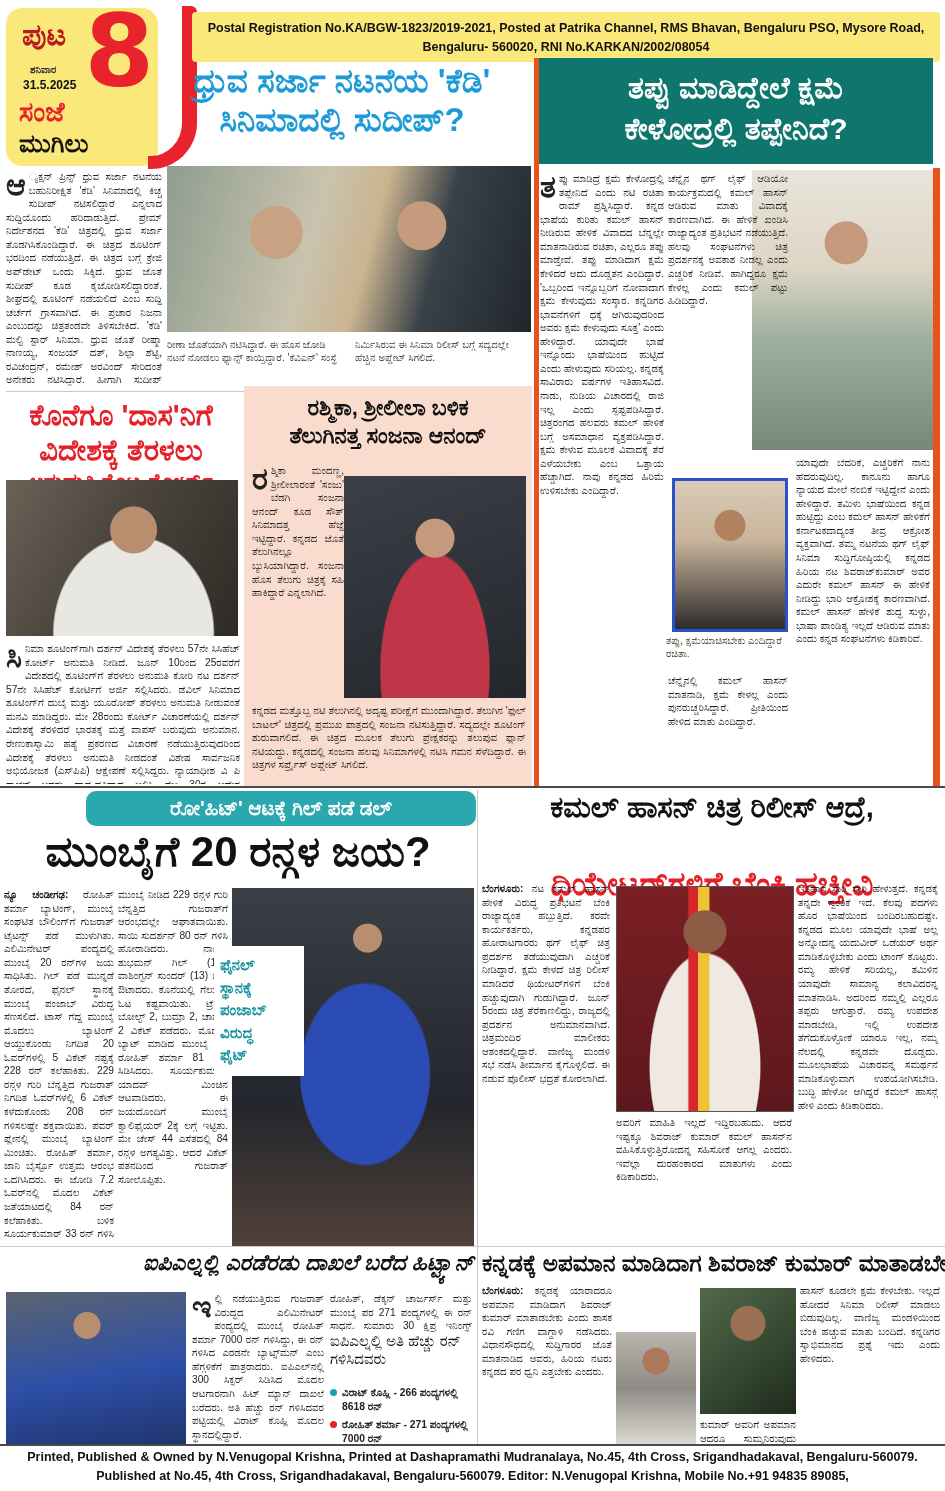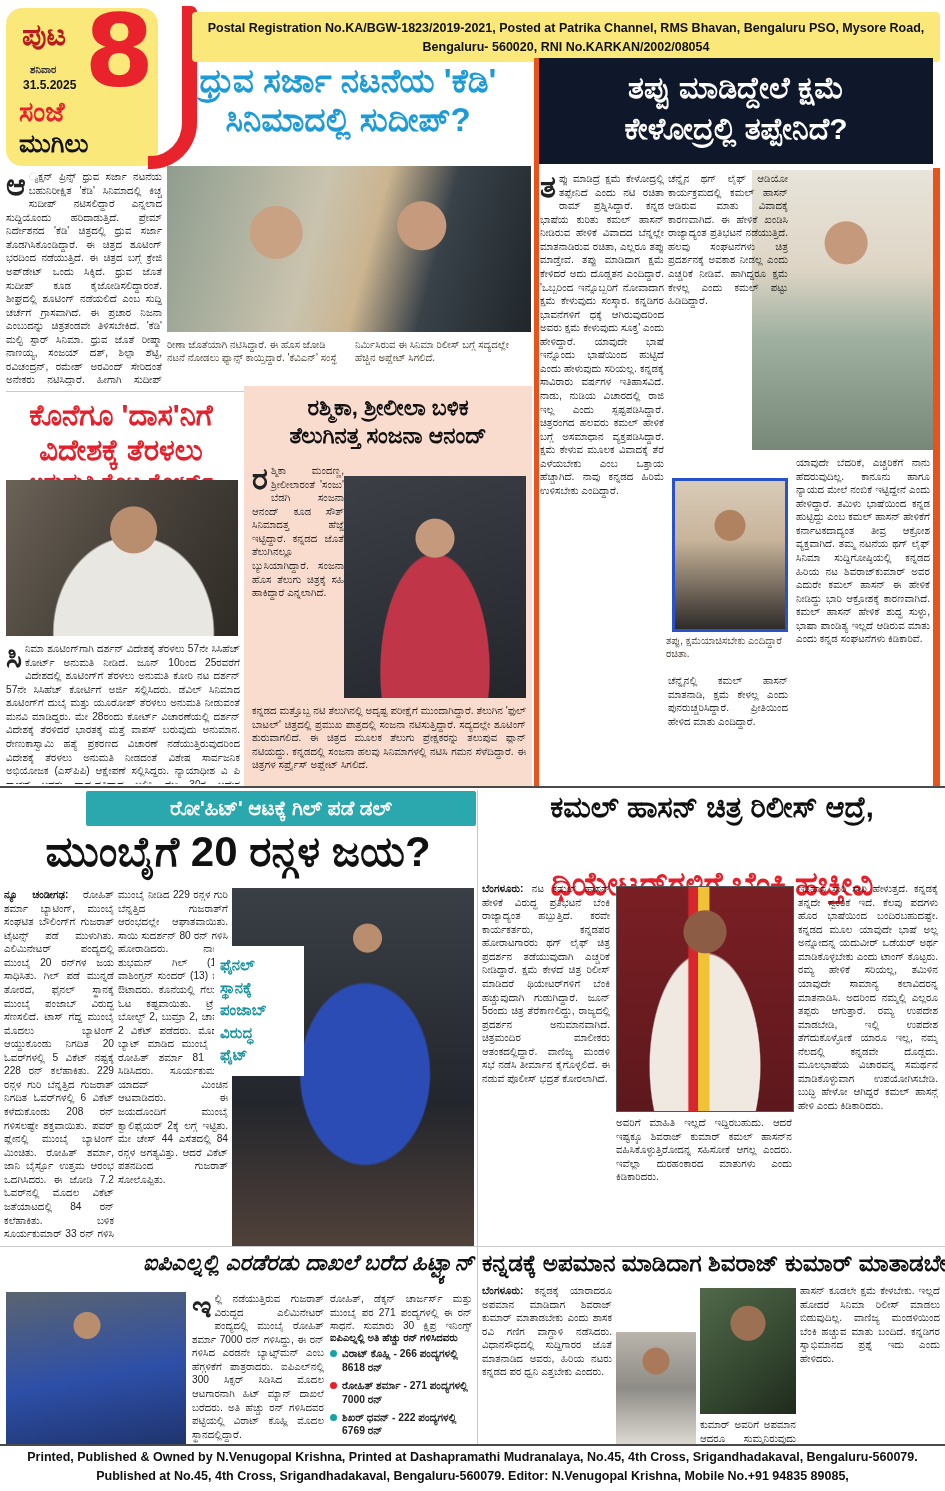--- a/index.html
+++ b/index.html
@@ -12,25 +12,25 @@
   .mast-day{font-size:10px;font-weight:bold;color:#333;}
   .mast-date{font-size:12px;font-weight:bold;color:#111;}
   .mast-8{color:#e8232b;font-weight:bold;font-size:100px;line-height:1;font-family:"DejaVu Sans",sans-serif;}
   .mast-red{color:#e8232b;font-weight:bold;font-size:27px;line-height:1.05;}
   .mast-blk{color:#111;font-weight:bold;font-size:25px;line-height:1.05;text-align:center;}
   .red-j{border-right:15px solid #e8232b;border-bottom:13px solid #e8232b;border-bottom-right-radius:46px;border-top-right-radius:6px;}
   .postal{background:#fbe87b;border-radius:4px;text-align:center;font-weight:bold;font-size:12.5px;line-height:1.55;color:#111;padding-top:7px;box-sizing:border-box;}
   
   .hl{font-weight:bold;text-align:center;white-space:nowrap;}
   .hl-blue{color:#1e9bd7;font-size:33px;line-height:1.18;}
-  .hl-box-orange{background:#0f172a;color:#fff;text-align:center;}
+  .hl-box-orange{background:#0f766e;color:#fff;text-align:center;}
   .hl-orange-line{font-size:30px;font-weight:bold;line-height:1.35;white-space:nowrap;}
   .hl-red{color:#e5202a;}
   .hl-black{color:#111;}
-  .kicker{background:#2ba7ae;color:#fff;font-weight:bold;font-size:20px;text-align:center;border-radius:2px;}
+  .kicker{background:#2ba7ae;color:#fff;font-weight:bold;font-size:20px;text-align:center;border-radius:10px;}
   
   .k{font-size:10.2px;line-height:1.33;text-align:justify;color:#222;overflow:hidden;}
   .k b{color:#111;}
   .dc{float:left;font-size:30px;line-height:26px;font-weight:bold;padding:2px 3px 0 0;color:#222;}
   .cap{font-size:10px;line-height:1.3;color:#3a2e20;font-weight:500;overflow:hidden;}
   .pinkbox{background:#fadccf;}
   .rule-h{background:#4a4a4a;}
   .rule-l{background:#c9c9c9;}
   .vbar-orange{background:#e8531c;}
   
@@ -40,21 +40,21 @@
   .ph-darshan{background:radial-gradient(circle at 55% 32%,#b98e6f 23px,transparent 24px),radial-gradient(ellipse at 55% 98%,#e9e7e2 44%,transparent 45%),linear-gradient(120deg,#6b6257 0%,#4a443c 45%,#2e2a25 100%);}
   .ph-sanjana{background:radial-gradient(circle at 50% 28%,#c59a7c 19px,transparent 20px),radial-gradient(ellipse at 50% 88%,#c03648 42%,transparent 43%),linear-gradient(160deg,#3c3f46 0%,#23262b 100%);}
   .ph-rohit-bat{background:radial-gradient(circle at 56% 14%,#b98e6f 14px,transparent 15px),radial-gradient(ellipse at 55% 52%,#2b4bb5 34%,transparent 35%),linear-gradient(180deg,#3a3f46 0%,#23262c 60%,#51413a 100%);}
   .ph-politician{background:radial-gradient(circle at 50% 20%,#8c5d44 21px,transparent 22px),linear-gradient(90deg,transparent 40%,#d8262c 41% 46%,#f0c235 46% 52%,transparent 53%),radial-gradient(ellipse at 50% 80%,#efe9e2 44%,transparent 45%),linear-gradient(180deg,#7a1f24 0%,#5d181d 100%);border:1px solid #555;}
   .ph-rohit2{background:radial-gradient(circle at 45% 22%,#b98e6f 13px,transparent 14px),linear-gradient(170deg,#5a6470 0%,#2e4fa8 55%,#20356e 100%);}
   .ph-shivraj{background:radial-gradient(circle at 50% 28%,#9c7053 17px,transparent 18px),linear-gradient(140deg,#51694a 0%,#33462f 60%,#1f2a1d 100%);}
   .ph-kamal-inset{background:radial-gradient(circle at 50% 30%,#b08260 15px,transparent 16px),linear-gradient(180deg,#d9cbb8 0%,#c8b49a 40%,#2e2b29 100%);border:3px solid #2a52c8;}
   .ph-youngman{background:radial-gradient(circle at 50% 26%,#a9795a 13px,transparent 14px),linear-gradient(180deg,#b9b4ac 0%,#8e8c86 50%,#dcd9d2 100%);}
   .overlay-box{background:#fff;color:#17929e;font-weight:bold;font-size:15px;line-height:1.5;padding:8px 6px;box-sizing:border-box;}
   
-  .stats-title{font-size:10px;font-weight:bold;color:#111;margin-bottom:3px;}
+  .stats-title{font-size:15px;font-weight:normal;color:#111;margin-bottom:18px;}
   .stat-item{font-size:10.3px;font-weight:bold;color:#222;line-height:1.35;margin-bottom:4px;padding-left:12px;position:relative;}
   .stat-item .dot{position:absolute;left:0;top:3px;width:7px;height:7px;border-radius:50%;}
   .stat-item:nth-of-type(odd) .dot{background:#17a2a8;}
   .stat-item:nth-of-type(even) .dot{background:#e5202a;}
   .footer{text-align:center;font-weight:bold;font-size:12.5px;line-height:1.55;color:#111;}
 </style>
 </head>
 <body>
 
 <div class="page">
@@ -68,21 +68,21 @@
     <div class="abs mast-8" style="right:4px;top:-6px;">8</div>
   </div>
   <div class="abs red-j" style="left:148px;top:6px;width:34px;height:150px;"></div>
 
   <div class="abs postal" style="left:192px;top:6px;width:748px;height:50px;margin-top:6px;">
     <div>Postal Registration No.KA/BGW-1823/2019-2021, Posted at Patrika Channel, RMS Bhavan, Bengaluru PSO, Mysore Road,</div>
     <div>Bengaluru- 560020, RNI No.KARKAN/2002/08054</div>
   </div>
 
   <div class="abs" style="left:0;top:0;width:0;height:0;">
-    <div class="abs hl hl-blue" style="left:162px;top:62px;width:372px;">
+    <div class="abs hl hl-blue" style="left:156px;top:62px;width:372px;">
       <div>ಧ್ರುವ ಸರ್ಜಾ ನಟನೆಯ 'ಕೆಡಿ'</div>
       <div>ಸಿನಿಮಾದಲ್ಲಿ ಸುದೀಪ್?</div>
     </div>
     <div class="abs k" style="left:6px;top:170px;width:156px;height:216px;">
       <span class="dc">ಆ</span><span>್ಯಕ್ಷನ್ ಪ್ರಿನ್ಸ್ ಧ್ರುವ ಸರ್ಜಾ ನಟನೆಯ ಬಹುನಿರೀಕ್ಷಿತ 'ಕೆಡಿ' ಸಿನಿಮಾದಲ್ಲಿ ಕಿಚ್ಚ ಸುದೀಪ್ ನಟಿಸಲಿದ್ದಾರೆ ಎನ್ನಲಾದ ಸುದ್ದಿಯೊಂದು ಹರಿದಾಡುತ್ತಿದೆ. ಪ್ರೇಮ್ ನಿರ್ದೇಶನದ 'ಕೆಡಿ' ಚಿತ್ರದಲ್ಲಿ ಧ್ರುವ ಸರ್ಜಾ ತೊಡಗಿಸಿಕೊಂಡಿದ್ದಾರೆ. ಈ ಚಿತ್ರದ ಶೂಟಿಂಗ್ ಭರದಿಂದ ನಡೆಯುತ್ತಿದೆ. ಈ ಚಿತ್ರದ ಬಗ್ಗೆ ಕ್ರೇಜಿ ಅಪ್‌ಡೇಟ್ ಒಂದು ಸಿಕ್ಕಿದೆ. ಧ್ರುವ ಜೊತೆ ಸುದೀಪ್ ಕೂಡ ಕೈಜೋಡಿಸಲಿದ್ದಾರಂತೆ. ಶೀಘ್ರದಲ್ಲಿ ಶೂಟಿಂಗ್ ನಡೆಯಲಿದೆ ಎಂಬ ಸುದ್ದಿ ಚರ್ಚೆಗೆ ಗ್ರಾಸವಾಗಿದೆ. ಈ ಪ್ರಚಾರ ನಿಜನಾ ಎಂಬುದನ್ನು ಚಿತ್ರತಂಡವೇ ತಿಳಿಸಬೇಕಿದೆ. 'ಕೆಡಿ' ಮಲ್ಟಿ ಸ್ಟಾರ್ ಸಿನಿಮಾ. ಧ್ರುವ ಜೊತೆ ರೀಷ್ಮಾ ನಾಣಯ್ಯ, ಸಂಜಯ್ ದತ್, ಶಿಲ್ಪಾ ಶೆಟ್ಟಿ, ರವಿಚಂದ್ರನ್, ರಮೇಶ್ ಅರವಿಂದ್ ಸೇರಿದಂತೆ ಅನೇಕರು ನಟಿಸಿದ್ದಾರೆ. ಹೀಗಾಗಿ ಸುದೀಪ್ ನಟಿಸಿದ್ರೂ ಅಚ್ಚರಿಪಡಬೇಕಿಲ್ಲ. ಇದಷ್ಟೇ ಅಲ್ಲ, ಈ ಹಿಂದೆ 'ದಿ ವಿಲನ್' ಚಿತ್ರದಲ್ಲಿ ಸುದೀಪ್‌ಗೆ ಪ್ರೇಮ್ ನಿರ್ದೇಶನ ಮಾಡಿದ್ದರು. ಹಾಗಾಗಿ ಚಿತ್ರತಂಡದ ಕಡೆಯಿಂದ ಈ ಬಗ್ಗೆ ಗುಡ್ ನ್ಯೂಸ್ ಸಿಗಬಹುದು ಎಂಬುದು ಅಭಿಮಾನಿಗಳ ಲೆಕ್ಕಾಚಾರ. ಮೊದಲ ಬಾರಿಗೆ ಧ್ರುವ ಮತ್ತು ಕೊಡಗಿನ ಬೆಡಗಿ</span>
     </div>
     <div class="abs photo ph-sudeep" style="left:167px;top:166px;width:364px;height:166px;"></div>
     <div class="abs cap" style="left:167px;top:338px;width:178px;height:48px;">ರೀಣಾ ಜೊತೆಯಾಗಿ ನಟಿಸಿದ್ದಾರೆ. ಈ ಹೊಸ ಜೋಡಿ ನಟನೆ ನೋಡಲು ಫ್ಯಾನ್ಸ್ ಕಾಯ್ತಿದ್ದಾರೆ. 'ಕೆವಿಎನ್' ಸಂಸ್ಥೆ</div>
     <div class="abs cap" style="left:355px;top:338px;width:176px;height:48px;">ನಿರ್ಮಿಸಿರುವ ಈ ಸಿನಿಮಾ ರಿಲೀಸ್ ಬಗ್ಗೆ ಸದ್ಯದಲ್ಲೇ ಹೆಚ್ಚಿನ ಅಪ್ಡೇಟ್ ಸಿಗಲಿದೆ.</div>
   </div>

